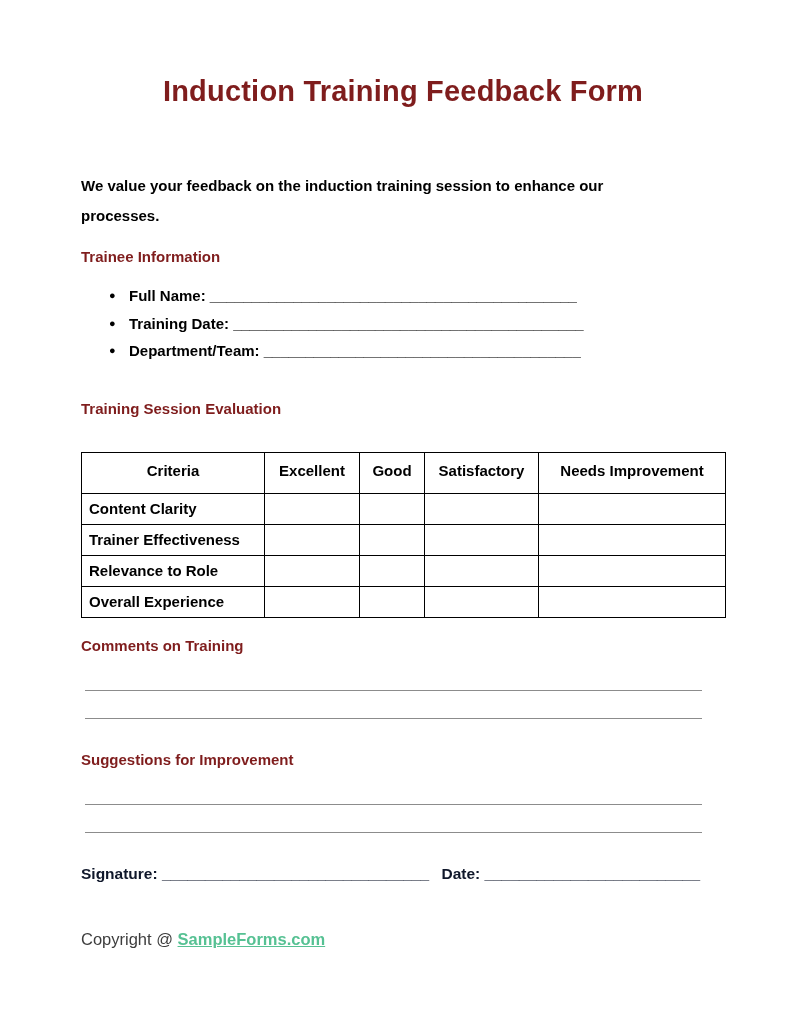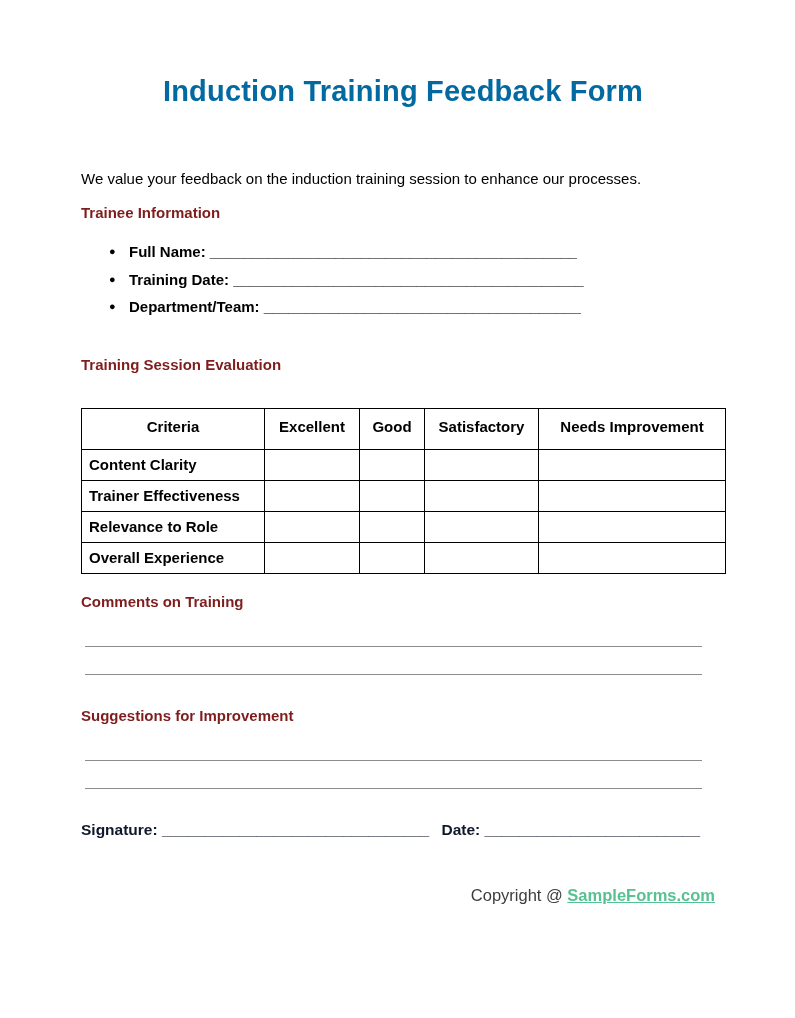--- a/index.html
+++ b/index.html
@@ -15,27 +15,27 @@
   }
   .content {
     padding: 0 70px 0 81px;
   }
   .doc-title {
     margin-top: 75px;
     text-align: center;
     font-size: 29px;
     font-weight: bold;
     letter-spacing: 0.2px;
-    color: #0369a1;
+    color: #7f1d1d;
   }
   .intro {
     margin-top: 63px;
     font-size: 15px;
-    font-weight: normal;
-    line-height: 16px;
+    font-weight: bold;
+    line-height: 30px;
     max-width: 590px;
   }
   .section-heading {
     font-size: 15px;
     font-weight: bold;
     color: #7f1d1d;
   }
   .h-trainee { margin-top: 17px; }
   .h-eval { margin-top: 35px; }
   .h-comments { margin-top: 19px; }
@@ -100,21 +100,20 @@
   .signature-row {
     margin-top: 32px;
     font-size: 15.5px;
     font-weight: bold;
     color: #0f172a;
     white-space: nowrap;
   }
   .sig-date-label { margin-left: 8px; }
   .footer {
     margin-top: 47px;
-    text-align: right;
     padding-right: 10px;
     font-size: 16.5px;
     color: #3d3d3d;
   }
   .footer a {
     color: #56c193;
     font-weight: bold;
     text-decoration: underline;
     cursor: pointer;
   }

